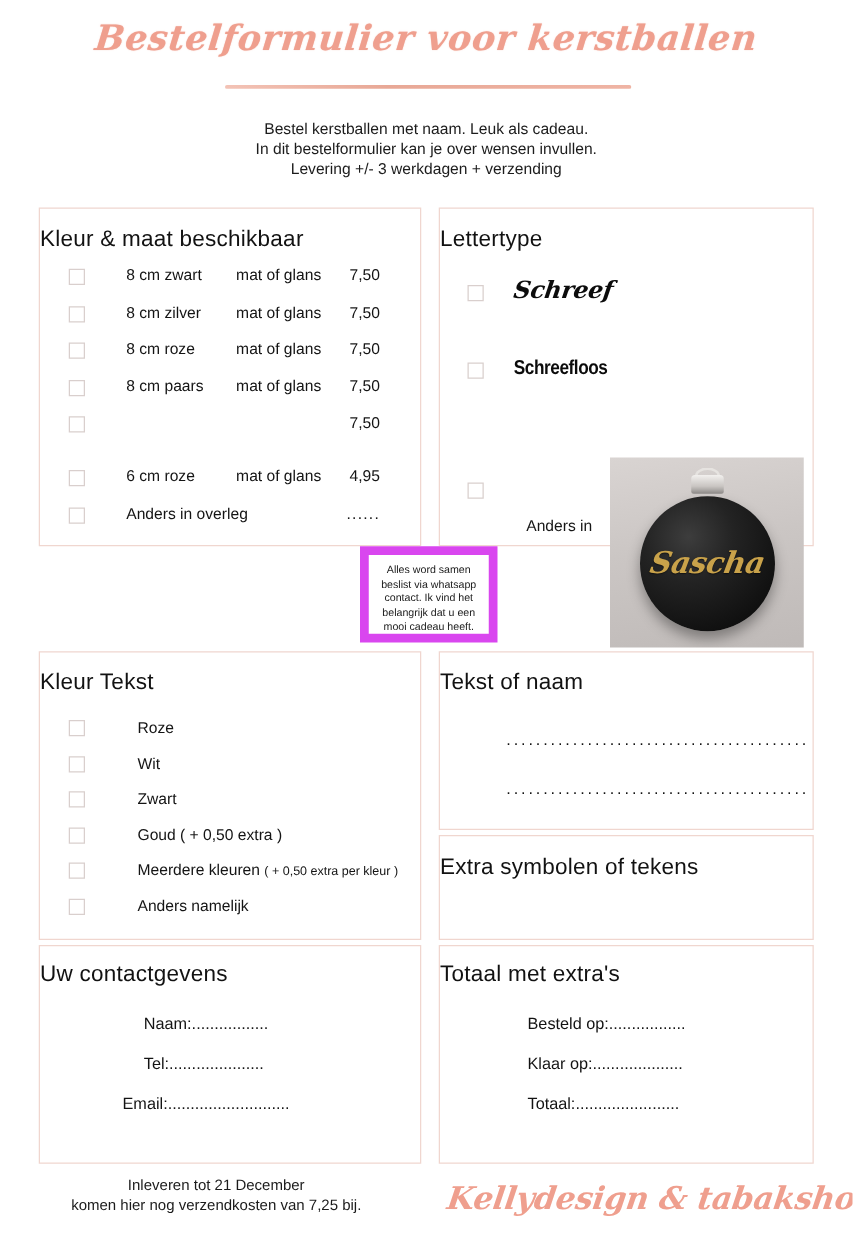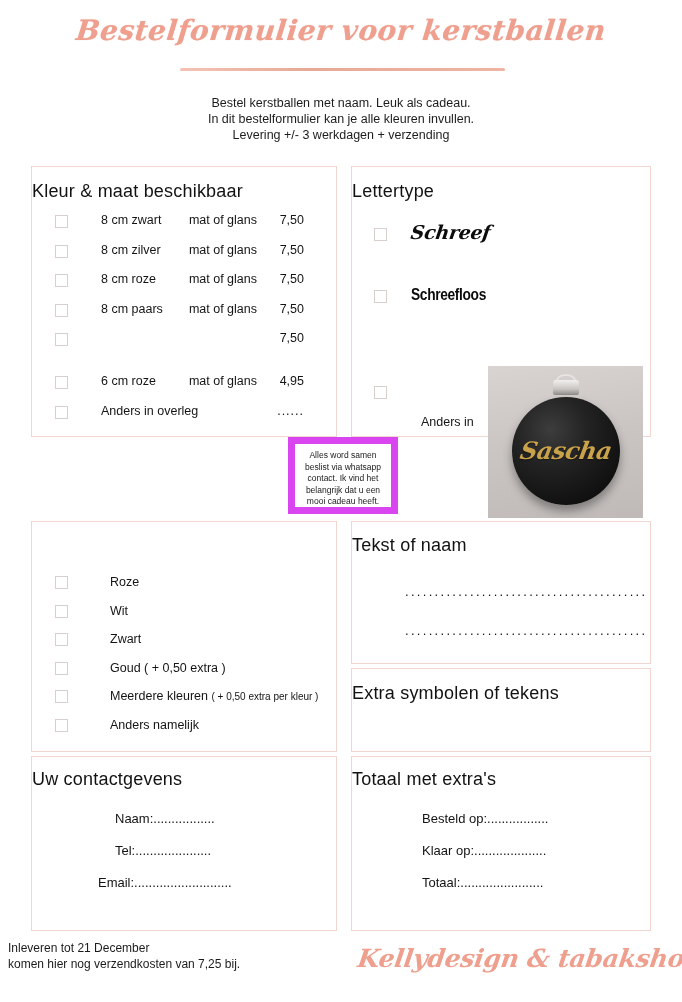--- a/index.html
+++ b/index.html
@@ -116,41 +116,41 @@
   
   .dotline{
     font-size:13px;letter-spacing:2.3px;color:#111;white-space:nowrap;overflow:hidden;
   }
 
   
   .field{font-size:13px;line-height:17px;color:#131313;white-space:nowrap;}
 
   
   #footer-note{
-    position:absolute;left:8px;top:941px;width:330px;
+    position:absolute;left:8px;top:941px;width:330px;text-align:center;
     font-size:12px;line-height:15.5px;color:#1b1b1b;
   }
   #brand-signature{
     position:absolute;left:358px;top:944px;width:340px;
     font-family:"DejaVu Serif",serif;font-style:italic;font-weight:700;
     font-size:25px;color:#ef9f8e;white-space:nowrap;
     transform:skewX(-8deg);letter-spacing:-.2px;
   }
 </style>
 </head>
 <body>
 
 <div class="page">
 
   <div class="title">Bestelformulier voor kerstballen</div>
   <div class="title-rule"></div>
 
   <div class="intro">
     <div>Bestel kerstballen met naam. Leuk als cadeau.</div>
-    <div>In dit bestelformulier kan je alle kleuren invullen.</div>
+    <div>In dit bestelformulier kan je over wensen invullen.</div>
     <div>Levering +/- 3 werkdagen + verzending</div>
   </div>
 
   <div class="card" id="card-kleur-maat" style="left:31px;top:166px;width:306px;height:271px;">
     <div class="card-title" style="position:absolute;left:0;top:14px;width:306px;">Kleur &amp; maat beschikbaar</div>
 
     <div class="list">
       <div class="item">
         <span class="cb"></span>
         <span class="nm">8 cm zwart</span>
@@ -220,20 +220,21 @@
   </div>
 
   <div id="ornament-photo">
     <div class="caploop"></div>
     <div class="cap"></div>
     <div class="ball"></div>
     <div class="name">Sascha</div>
   </div>
 
   <div class="card" id="card-kleur-tekst" style="left:31px;top:521px;width:306px;height:231px;">
+    <div class="card-title" style="position:absolute;left:0;top:13px;width:306px;">Kleur Tekst</div>
 
     <div class="list">
       <div class="item">
         <span class="cb"></span>
         <span class="nm">Roze</span>
       </div>
       <div class="item">
         <span class="cb"></span>
         <span class="nm">Wit</span>
       </div>

